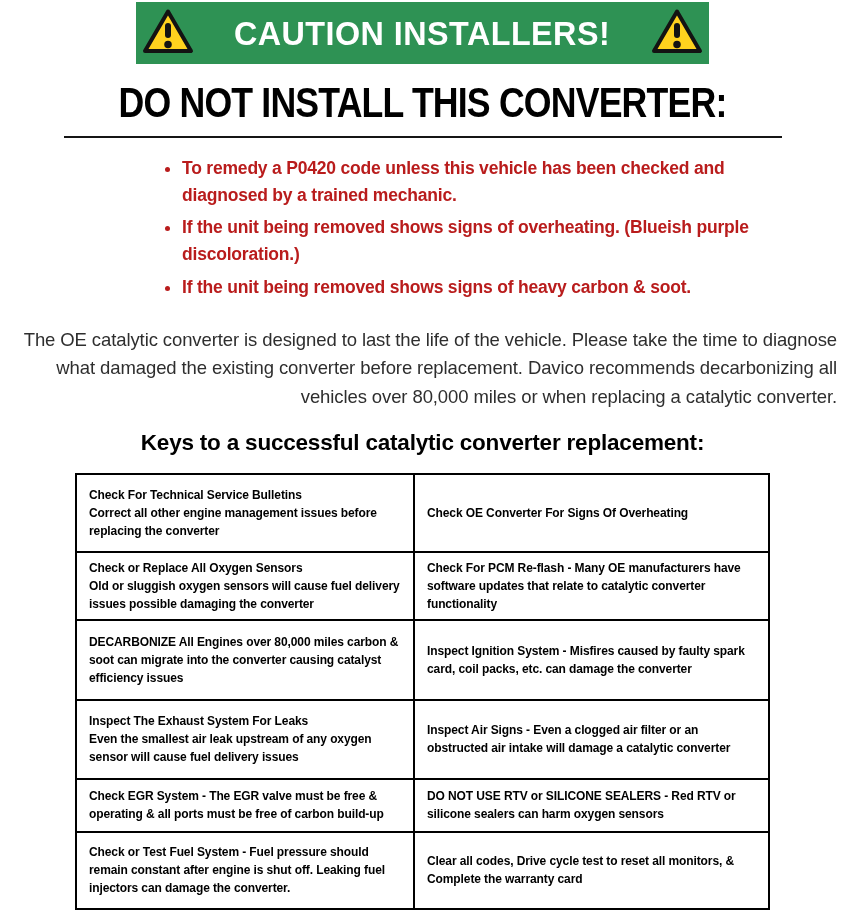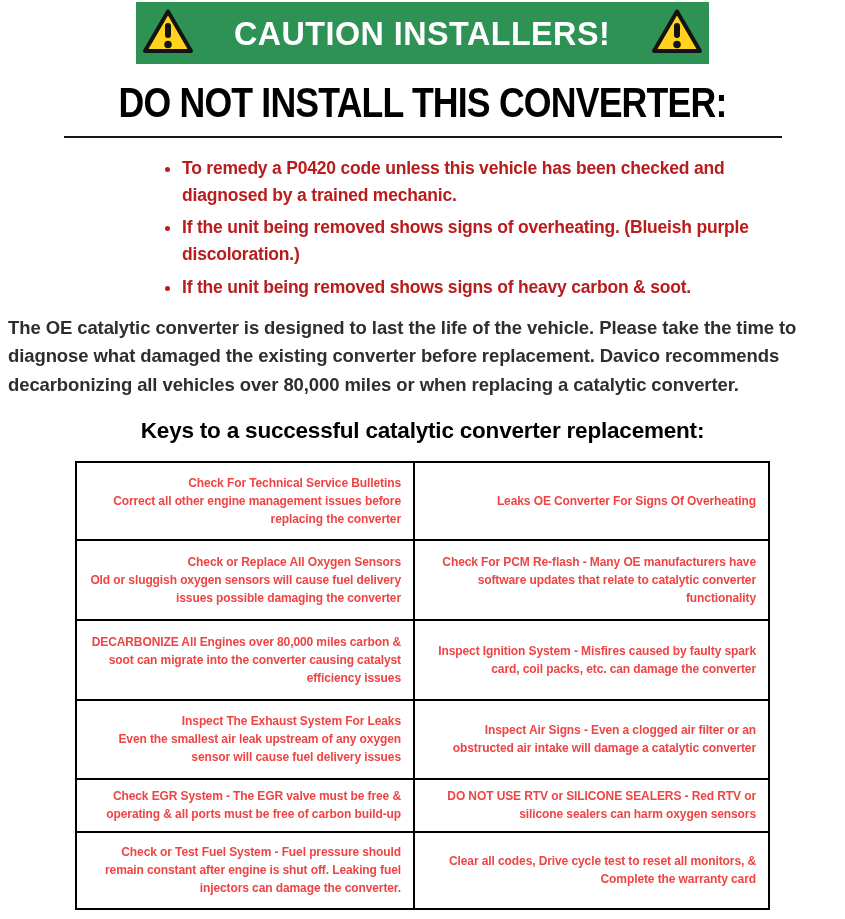--- a/index.html
+++ b/index.html
@@ -62,27 +62,26 @@
     font-weight: bold;
     font-size: 17.5px;
     line-height: 1.55;
     margin-bottom: 5px;
     letter-spacing: -0.2px;
     color: #b91c1c;
   }
 
   
   .intro {
-    margin: 13px 8px 0;
-    text-align: left;
+    margin: 25px 8px 0;
+    text-align: right;
     font-size: 18.5px;
     line-height: 1.55;
     color: #2e2e2e;
     letter-spacing: -0.1px;
-    font-weight: bold;
   }
 
   
   .keys-heading {
     margin-top: 18px;
     text-align: center;
     font-size: 22.5px;
     font-weight: bold;
     letter-spacing: -0.2px;
     text-underline-offset: 4px;
@@ -93,32 +92,32 @@
   table.keys {
     border-collapse: collapse;
     table-layout: fixed;
     width: 693px;
     margin: 17px auto 0;
   }
   table.keys col.c-left  { width: 338px; }
   table.keys col.c-right { width: 355px; }
   table.keys td {
     border: 2px solid #000;
-    text-align: right;
+    text-align: left;
     vertical-align: middle;
     font-weight: bold;
     font-size: 12px;
     line-height: 1.5;
     letter-spacing: -0.1px;
     padding: 6px 12px;
     white-space: pre-line;
-    color: #ef4444;
+    color: #000000;
   }
   tr.r1 td { height: 78px; }
-  tr.r2 td { height: 80px; }
+  tr.r2 td { height: 68px; }
   tr.r3 td { height: 80px; }
   tr.r4 td { height: 79px; }
   tr.r5 td { height: 53px; }
   tr.r6 td { height: 77px; }
 </style>
 </head>
 <body>
 
 <div class="banner">
   <span class="warn-icon">
@@ -153,21 +152,21 @@
 
 <table class="keys">
   <colgroup>
       <col class="c-left">
       <col class="c-right">
     </colgroup>
   <tbody>
     <tr class="r1">
       <td>Check For Technical Service Bulletins
 Correct all other engine management issues before replacing the converter</td>
-      <td>Leaks OE Converter For Signs Of Overheating</td>
+      <td>Check OE Converter For Signs Of Overheating</td>
     </tr>
     <tr class="r2">
       <td>Check or Replace All Oxygen Sensors
 Old or sluggish oxygen sensors will cause fuel delivery issues possible damaging the converter</td>
       <td>Check For PCM Re-flash - Many OE manufacturers have software updates that relate to catalytic converter functionality</td>
     </tr>
     <tr class="r3">
       <td>DECARBONIZE All Engines over 80,000 miles carbon &amp; soot can migrate into the converter causing catalyst efficiency issues</td>
       <td>Inspect Ignition System - Misfires caused by faulty spark card, coil packs, etc. can damage the converter</td>
     </tr>

